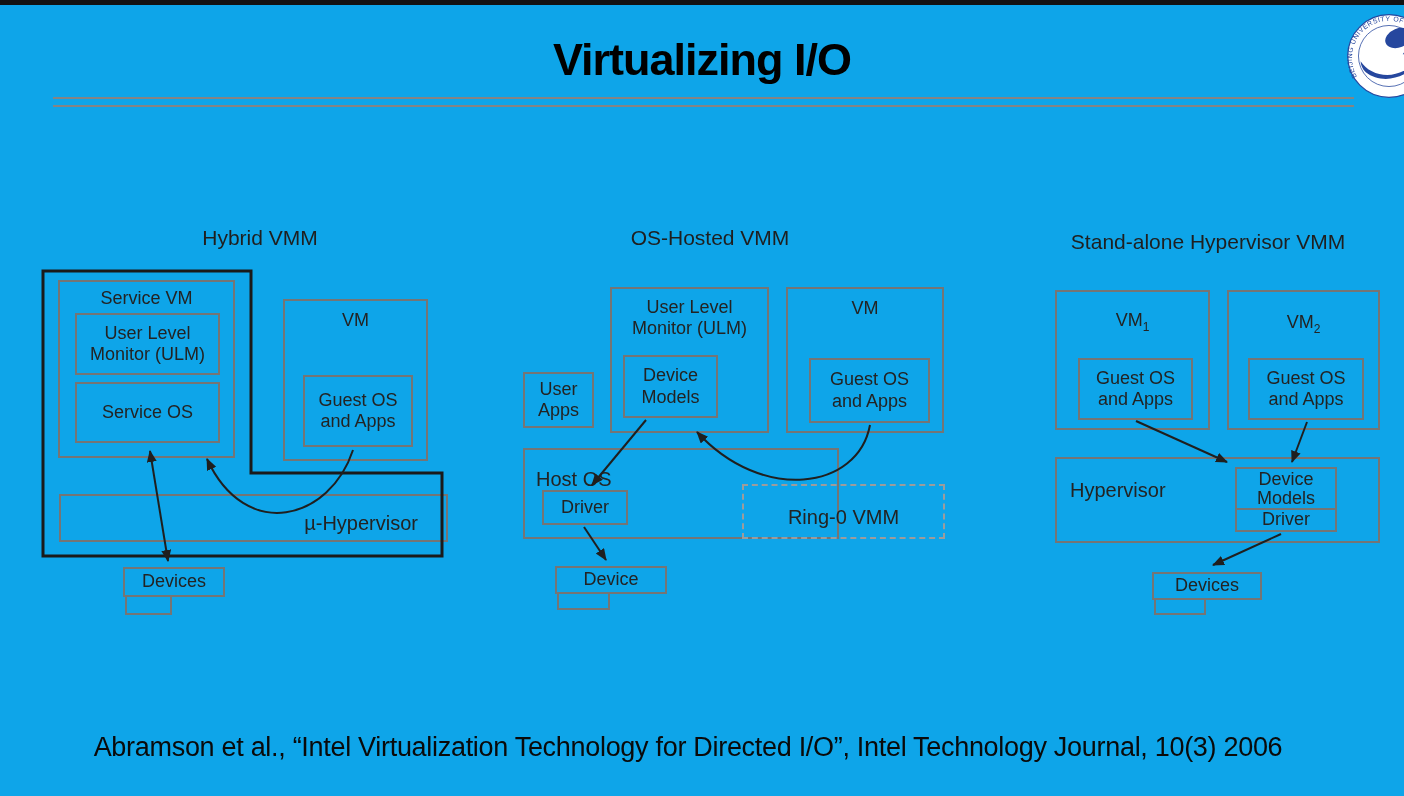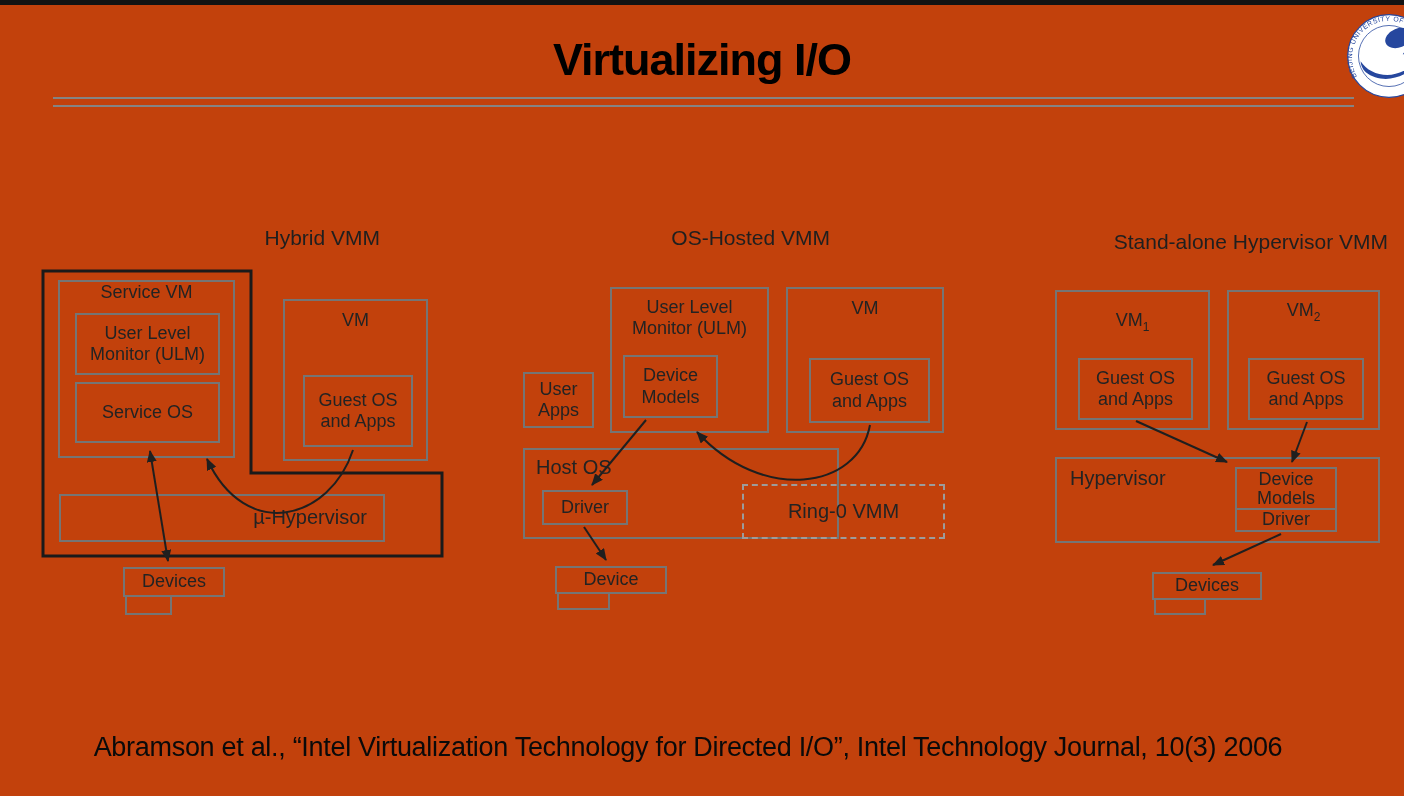--- a/index.html
+++ b/index.html
@@ -1,34 +1,34 @@
 <!DOCTYPE html>
 <html><head>
 <meta charset="utf-8">
 <style>
   html,body{margin:0;padding:0;background:#fff;}
-  .slide{position:relative;width:1404px;height:796px;background:#c2410c;overflow:hidden;
+  .slide{position:relative;width:1404px;height:796px;background:#0ea5e9;overflow:hidden;
          font-family:"Liberation Sans", sans-serif;color:#1d1d1d;}
   .topbar{position:absolute;left:0;top:0;width:1404px;height:5px;background:#131313;}
   .title{position:absolute;left:0;top:34px;width:1404px;margin:0;text-align:center;
          font-size:45px;font-weight:700;letter-spacing:-1px;color:#000;}
   .rule{position:absolute;left:53px;width:1301px;height:2px;background:#848484;}
   .rule1{top:97px;}
   .rule2{top:105px;}
   .logo{position:absolute;left:1346px;top:13px;width:86px;height:86px;}
 
-  .dtitle{position:absolute;font-size:21px;color:#1f1f1f;text-align:right;}
+  .dtitle{position:absolute;font-size:21px;color:#1f1f1f;text-align:center;}
 
   .bx{position:absolute;box-sizing:border-box;border:2px solid #757575;background:transparent;
       display:flex;align-items:center;justify-content:center;text-align:center;}
   .bx.toplbl{align-items:flex-start;}
   .bx.leftlbl{align-items:flex-start;justify-content:flex-start;text-align:left;}
   .bx.rightlbl{justify-content:flex-end;text-align:right;}
   .lbl{white-space:pre-line;font-size:18px;line-height:1.18;color:#232323;}
-  .lbl.big{font-size:20px;}
+  .lbl.big{font-size:20px;margin-top:12px;}
   .dashed{border:2px dashed #9c9c9c;}
 
   .overlay{position:absolute;left:0;top:0;width:1404px;height:796px;z-index:10;pointer-events:none;}
 
   .citation{position:absolute;left:0;top:732px;width:1376px;text-align:center;
             font-size:27px;letter-spacing:-0.3px;color:#0a0a0a;}
   sub{font-size:12px;}
 </style>
 </head>
 <body>
@@ -53,38 +53,38 @@
     <path d="M 70 42 C 80 46 86 52 86 60 C 80 52 72 48 66 48 Z" fill="#26479E"></path>
   </svg>
 
   <div class="rule rule1"></div>
   <div class="rule rule2"></div>
 
   <div class="dtitle" style="left:140px;top:226px;width:240px">Hybrid VMM</div>
   <div class="dtitle" style="left:1028px;top:230px;width:360px">Stand-alone Hypervisor VMM</div>
   <div class="dtitle" style="left:590px;top:226px;width:240px">OS-Hosted VMM</div>
 
-  <div class="bx toplbl" style="left:58px;top:280px;width:177px;height:178px;">
+  <div class="bx toplbl" style="left:58px;top:280px;width:177px;height:178px;padding-top:6px">
     <span class="lbl">Service VM</span>
   </div>
   <div class="bx" style="left:75px;top:313px;width:145px;height:62px">
     <span class="lbl">User Level
 Monitor (ULM)</span>
   </div>
   <div class="bx" style="left:75px;top:382px;width:145px;height:61px">
     <span class="lbl">Service OS</span>
   </div>
   <div class="bx toplbl" style="left:283px;top:299px;width:145px;height:162px;padding-top:9px">
     <span class="lbl">VM</span>
   </div>
   <div class="bx" style="left:303px;top:375px;width:110px;height:72px">
     <span class="lbl">Guest OS
 and Apps</span>
   </div>
-  <div class="bx rightlbl" style="left:59px;top:494px;width:326px;height:48px;padding-right:16px">
+  <div class="bx rightlbl" style="left:59px;top:494px;width:389px;height:48px;padding-right:28px">
     <span class="lbl big">µ-Hypervisor</span>
   </div>
   <div class="bx" style="left:123px;top:567px;width:102px;height:30px">
     <span class="lbl">Devices</span>
   </div>
   <div class="bx" style="left:125px;top:595px;width:47px;height:20px"></div>
 
   <div class="bx toplbl" style="left:610px;top:287px;width:159px;height:146px;padding-top:8px">
     <span class="lbl">User Level
 Monitor (ULM)</span>
@@ -118,21 +118,21 @@
   </div>
   <div class="bx" style="left:557px;top:592px;width:53px;height:18px"></div>
 
   <div class="bx toplbl" style="left:1055px;top:290px;width:155px;height:140px;padding-top:18px">
     <span class="lbl"><span>VM</span><sub>1</sub></span>
   </div>
   <div class="bx" style="left:1078px;top:358px;width:115px;height:62px">
     <span class="lbl">Guest OS
 and Apps</span>
   </div>
-  <div class="bx toplbl" style="left:1227px;top:290px;width:153px;height:140px;padding-top:8px">
+  <div class="bx toplbl" style="left:1227px;top:290px;width:153px;height:140px;padding-top:20px">
     <span class="lbl"><span>VM</span><sub>2</sub></span>
   </div>
   <div class="bx" style="left:1248px;top:358px;width:116px;height:62px">
     <span class="lbl">Guest OS
 and Apps</span>
   </div>
   <div class="bx leftlbl" style="left:1055px;top:457px;width:325px;height:86px;padding:8px 0 0 13px">
     <span class="lbl big">Hypervisor</span>
   </div>
   <div class="bx" style="left:1235px;top:467px;width:102px;height:43px">

